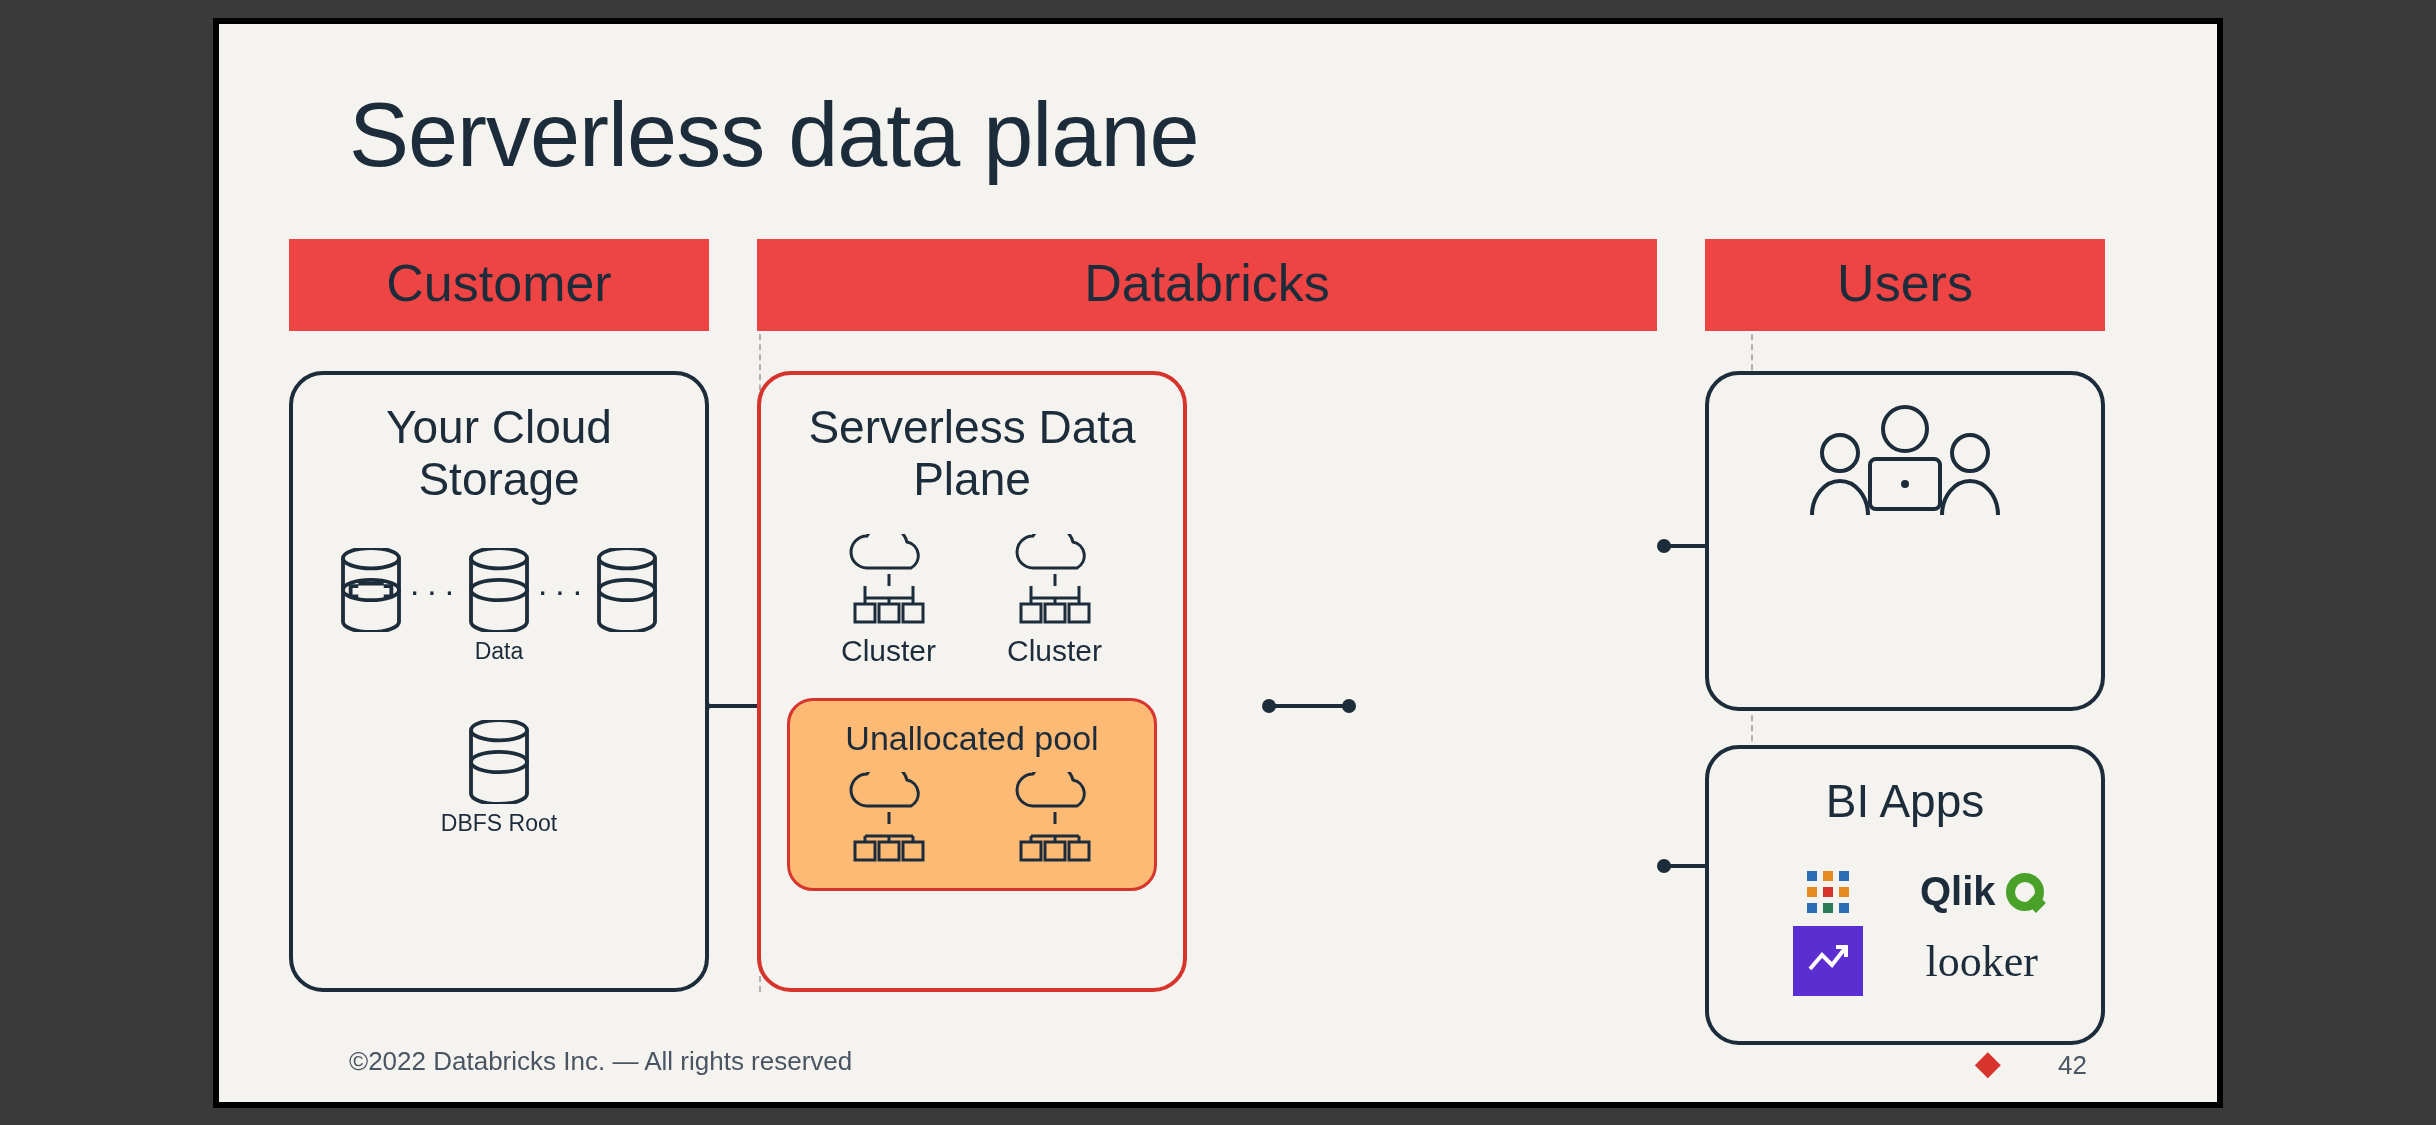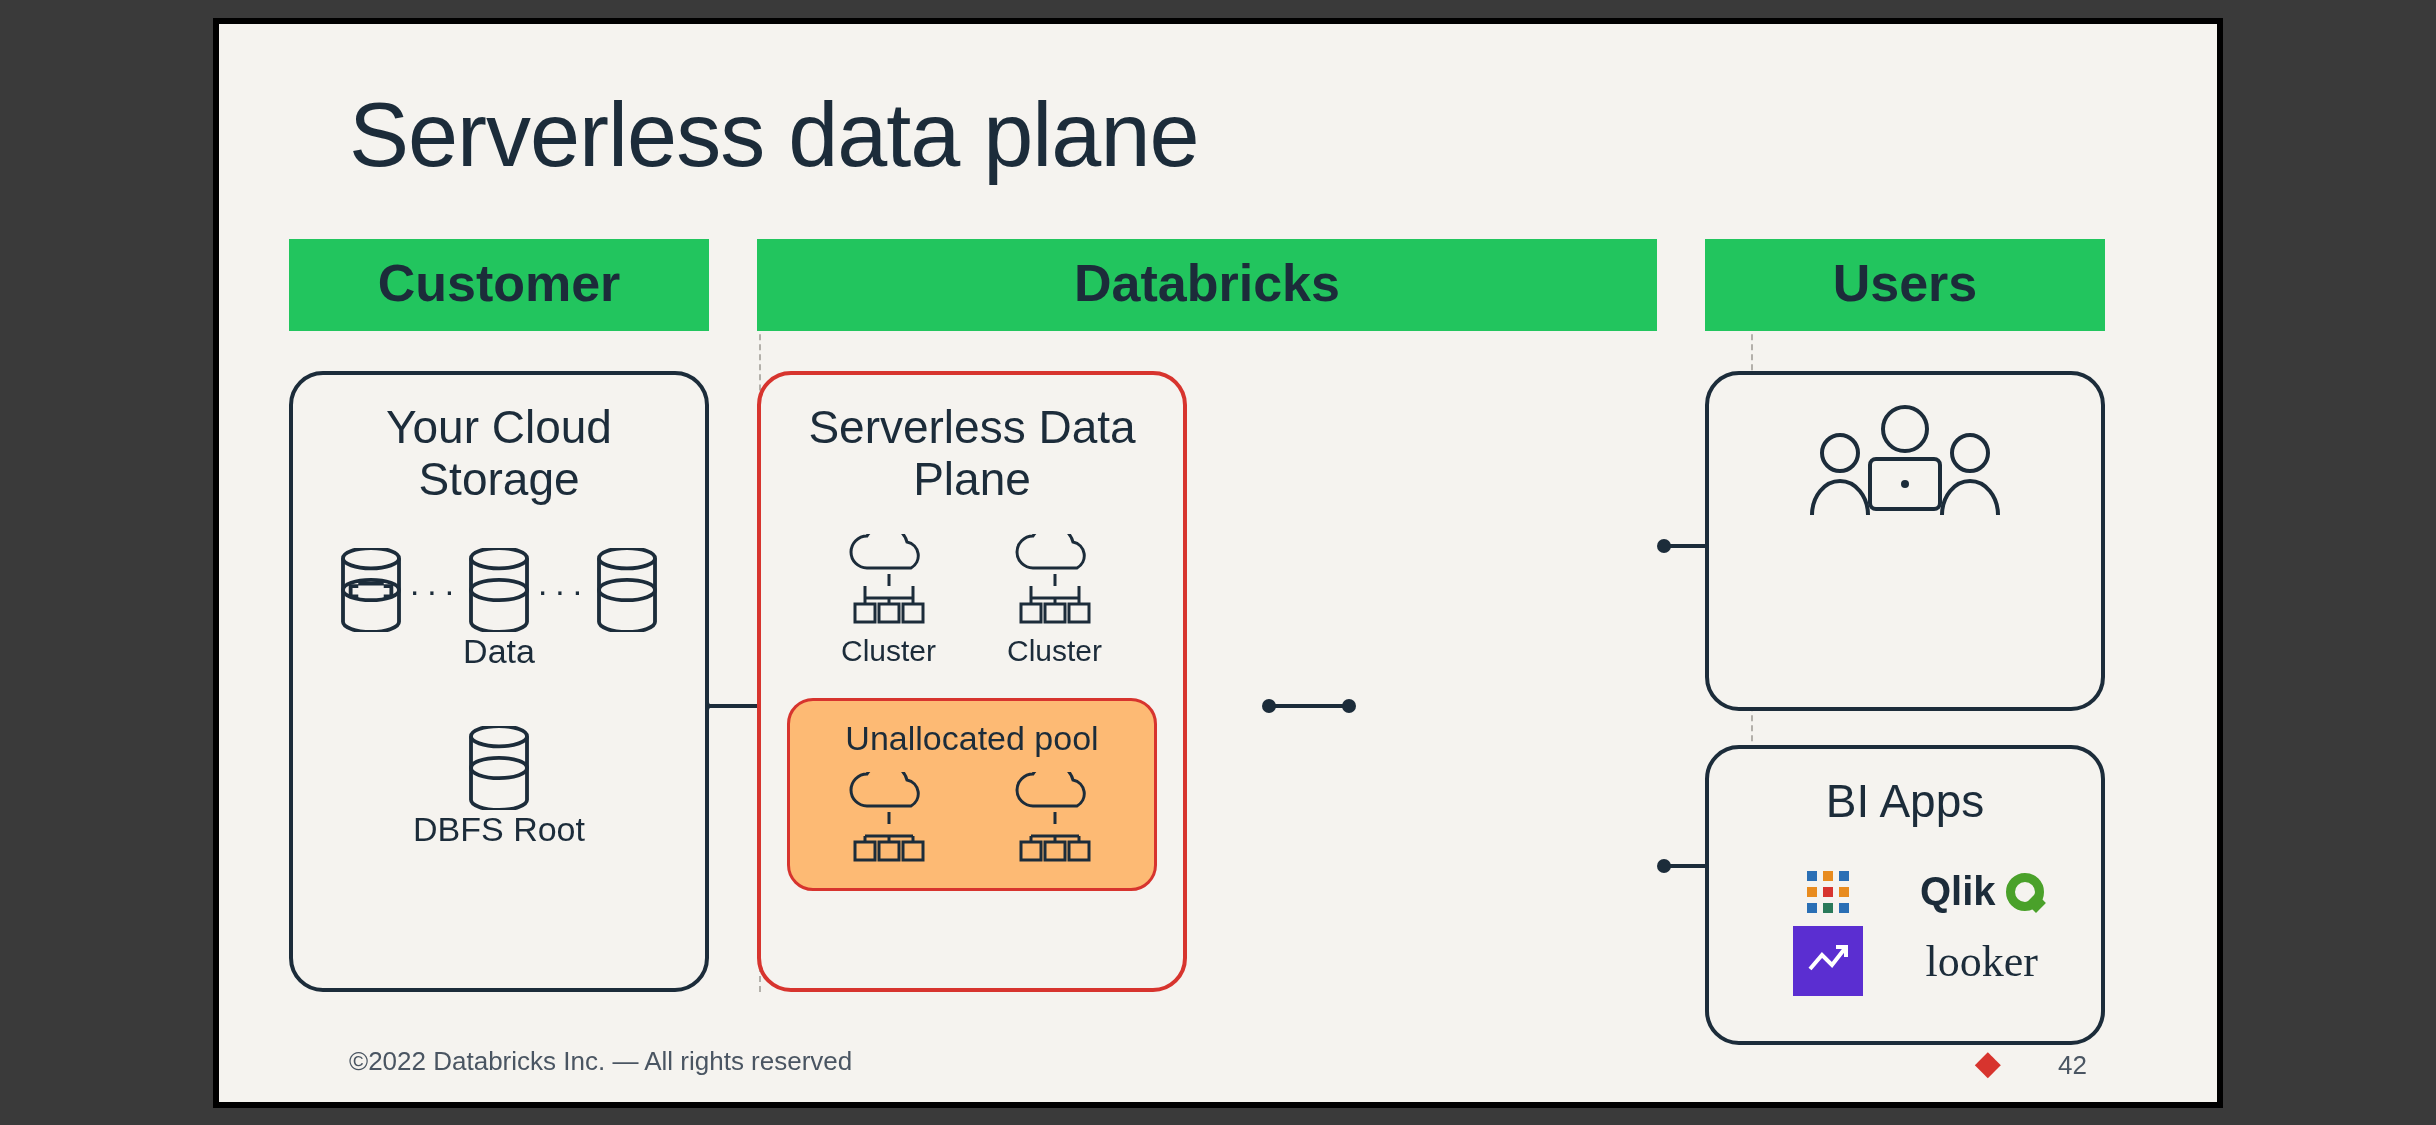--- a/index.html
+++ b/index.html
@@ -43,24 +43,24 @@
     bottom: 110px;
     display: flex;
     gap: 48px;
   }
   .col { display: flex; flex-direction: column; }
   .col-customer { width: 420px; }
   .col-databricks { width: 900px; }
   .col-users     { width: 400px; }
 
   .col-header {
-    background: #22c55e;
+    background: #ef4444;
     text-align: center;
     font-size: 52px;
-    font-weight: 700;
+    font-weight: 400;
     padding: 14px 0 18px;
     margin-bottom: 40px;
   }
 
   .box {
     border: 4px solid #1c2c3a;
     border-radius: 34px;
     background: #f5f3ef;
     padding: 26px 10px;
     display: flex;
@@ -71,21 +71,21 @@
   .box-red { border-color: #d7342e; }
   .box-title {
     font-size: 46px;
     font-weight: 500;
     text-align: center;
     line-height: 1.15;
     margin-bottom: 18px;
   }
 
   .storage-box { height: 670px; }
-  .storage-label { font-size: 34px; }
+  .storage-label { font-size: 23px; margin-top: 6px; }
 
   .db-row { display: flex; gap: 50px; height: 670px; }
   .sdp-box { width: 430px; }
   .cp-box  { width: 350px; }
 
   .clusters {
     display: flex; gap: 70px; margin: 10px 0 30px;
   }
   .cluster { display: flex; flex-direction: column; align-items: flex-start; }
   .cluster-label { font-size: 30px; margin-top: 8px; }

